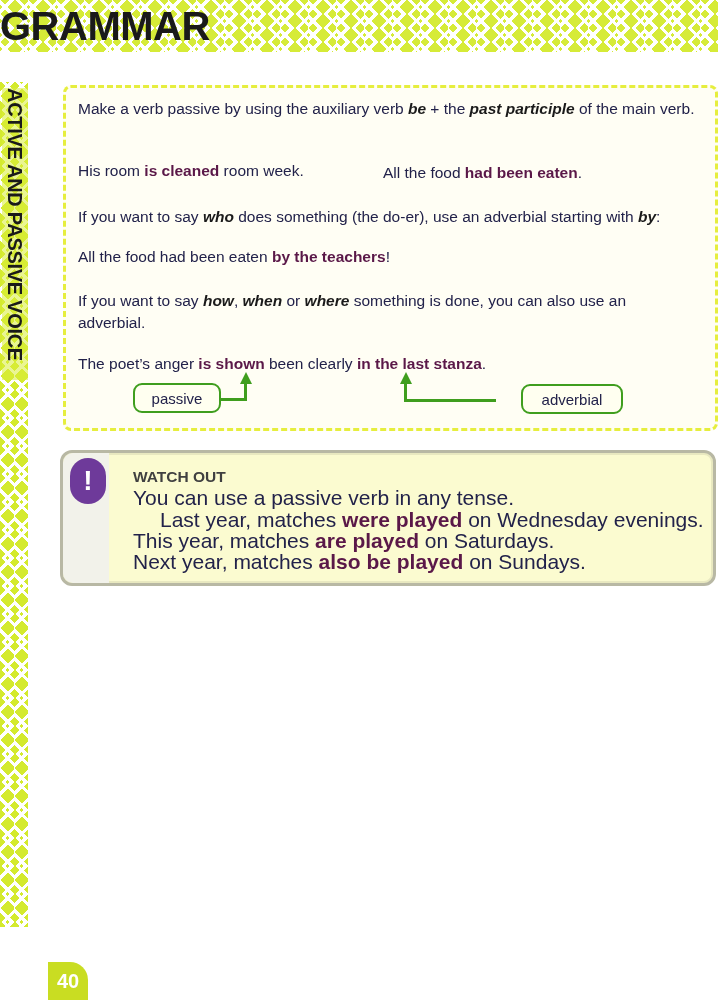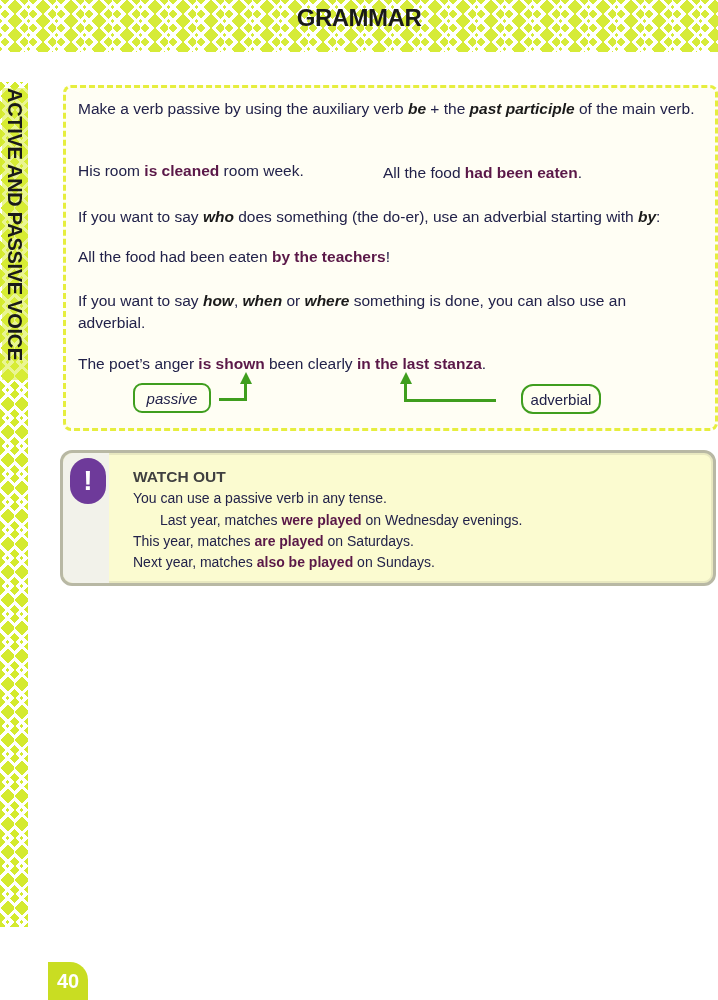--- a/index.html
+++ b/index.html
@@ -8,22 +8,22 @@
     .header-band {
       position: absolute; left: 0; top: 0; width: 718px; height: 52px;
       background-color: #d4ea2e;
       background-image:
         repeating-linear-gradient(135deg, transparent 0 7px, #ffffff 7px 10px, transparent 10px 14px),
         repeating-linear-gradient(45deg, transparent 0 7px, #ffffff 7px 10px, transparent 10px 14px);
       background-size: 28px 14px;
       opacity: 0.95;
     }
     .header-title {
-      position: absolute; left: 0; top: 4px; width: 718px; text-align: center;
-      font-family: "Liberation Sans", sans-serif; font-weight: bold; font-size: 24px;
+      position: absolute; left: 0; top: 4px; width: 718px; 
+      font-family: "Liberation Sans", sans-serif; font-weight: bold; font-size: 40px;
       letter-spacing: -0.5px; color: #1a1a1a;
     }
     .side-band {
       position: absolute; left: 0; top: 82px; width: 28px; height: 845px;
       background-color: #d4ea2e;
       background-image:
         repeating-linear-gradient(45deg, transparent 0 7px, #ffffff 7px 10px, transparent 10px 14px),
         repeating-linear-gradient(135deg, transparent 0 7px, #ffffff 7px 10px, transparent 10px 14px);
       background-size: 14px 28px;
     }
@@ -74,21 +74,21 @@
     .alert-strip {
       position: absolute; left: 63px; top: 453px; width: 46px; height: 130px;
       background: #f2f2ea; border-top-left-radius: 10px; border-bottom-left-radius: 10px;
     }
     .alert-icon {
       position: absolute; left: 70px; top: 458px; width: 36px; height: 46px;
       background: #6e3a9a; border-radius: 18px;
       color: #ffffff; font-weight: bold; font-size: 28px;
       display: flex; align-items: center; justify-content: center;
     }
-    .wtext { position: absolute; left: 133px; font-size: 14px; line-height: 22px; color: #22224a; }
+    .wtext { position: absolute; left: 133px; font-size: 21px; line-height: 22px; color: #22224a; }
     .wtitle { font-weight: bold; color: #404040; font-size: 15.5px; }
     .wtext .hl { font-weight: bold; color: #5a1848; }
   </style>
 </head>
 <body>
 
 <div class="header-band"></div>
 <div class="header-title">GRAMMAR</div>
 
 <div class="side-band"></div>
@@ -118,28 +118,28 @@
 </div>
 
 <div class="gtext" style="top:290px; width:600px;">
   <span>If you want to say </span><b>how</b><span>, </span><b>when</b><span> or </span><b>where</b><span> something is done, you can also use an adverbial.</span>
 </div>
 
 <div class="gtext" style="top:353px;">
   <span>The poet’s anger </span><span class="hl">is shown</span><span> been clearly </span><span class="hl">in the last stanza</span><span>.</span>
 </div>
 
-<div class="callout" style="left:133px; top:383px; width:78px;font-style:italic;">
+<div class="callout" style="left:133px; top:383px; width:88px;">
   <span>passive</span>
 </div>
 <div class="connector" style="left:219px; top:398px; width:28px; height:3px;"></div>
 <div class="connector" style="left:244px; top:382px; width:3px; height:19px;"></div>
 <div class="arrow-head" style="left:239.5px; top:372px;"></div>
 
-<div class="callout" style="left:521px; top:384px; width:80px;border-radius:12px;">
+<div class="callout" style="left:521px; top:384px; width:102px;">
   <span>adverbial</span>
 </div>
 <div class="connector" style="left:404px; top:399px; width:92px; height:3px;"></div>
 <div class="connector" style="left:404px; top:382px; width:3px; height:20px;"></div>
 <div class="arrow-head" style="left:399.5px; top:372px;"></div>
 
 <div class="watch-box"></div>
 <div class="alert-strip"></div>
 <div class="alert-icon">!</div>
 

